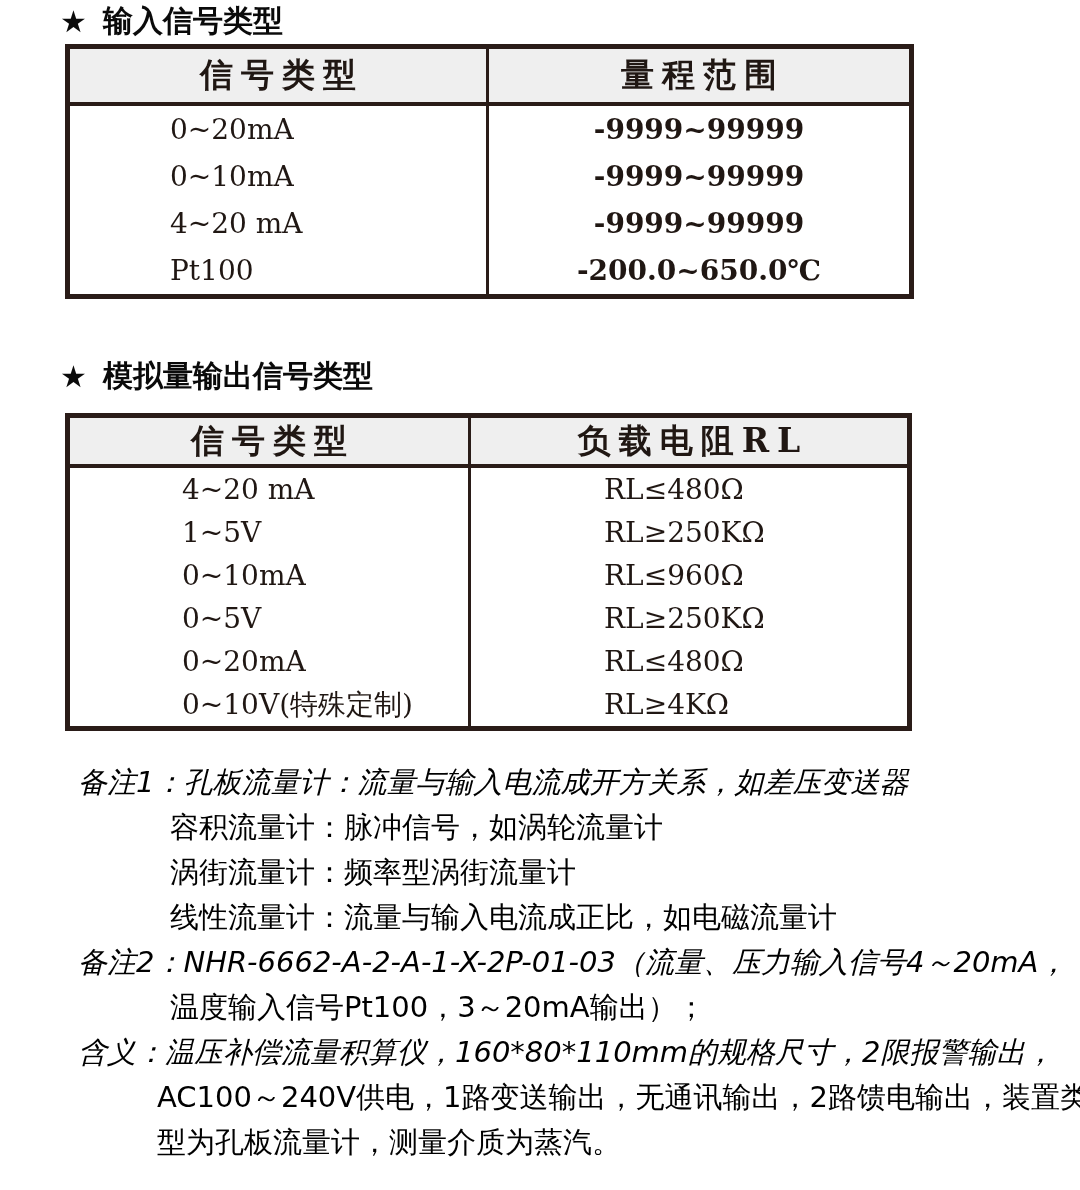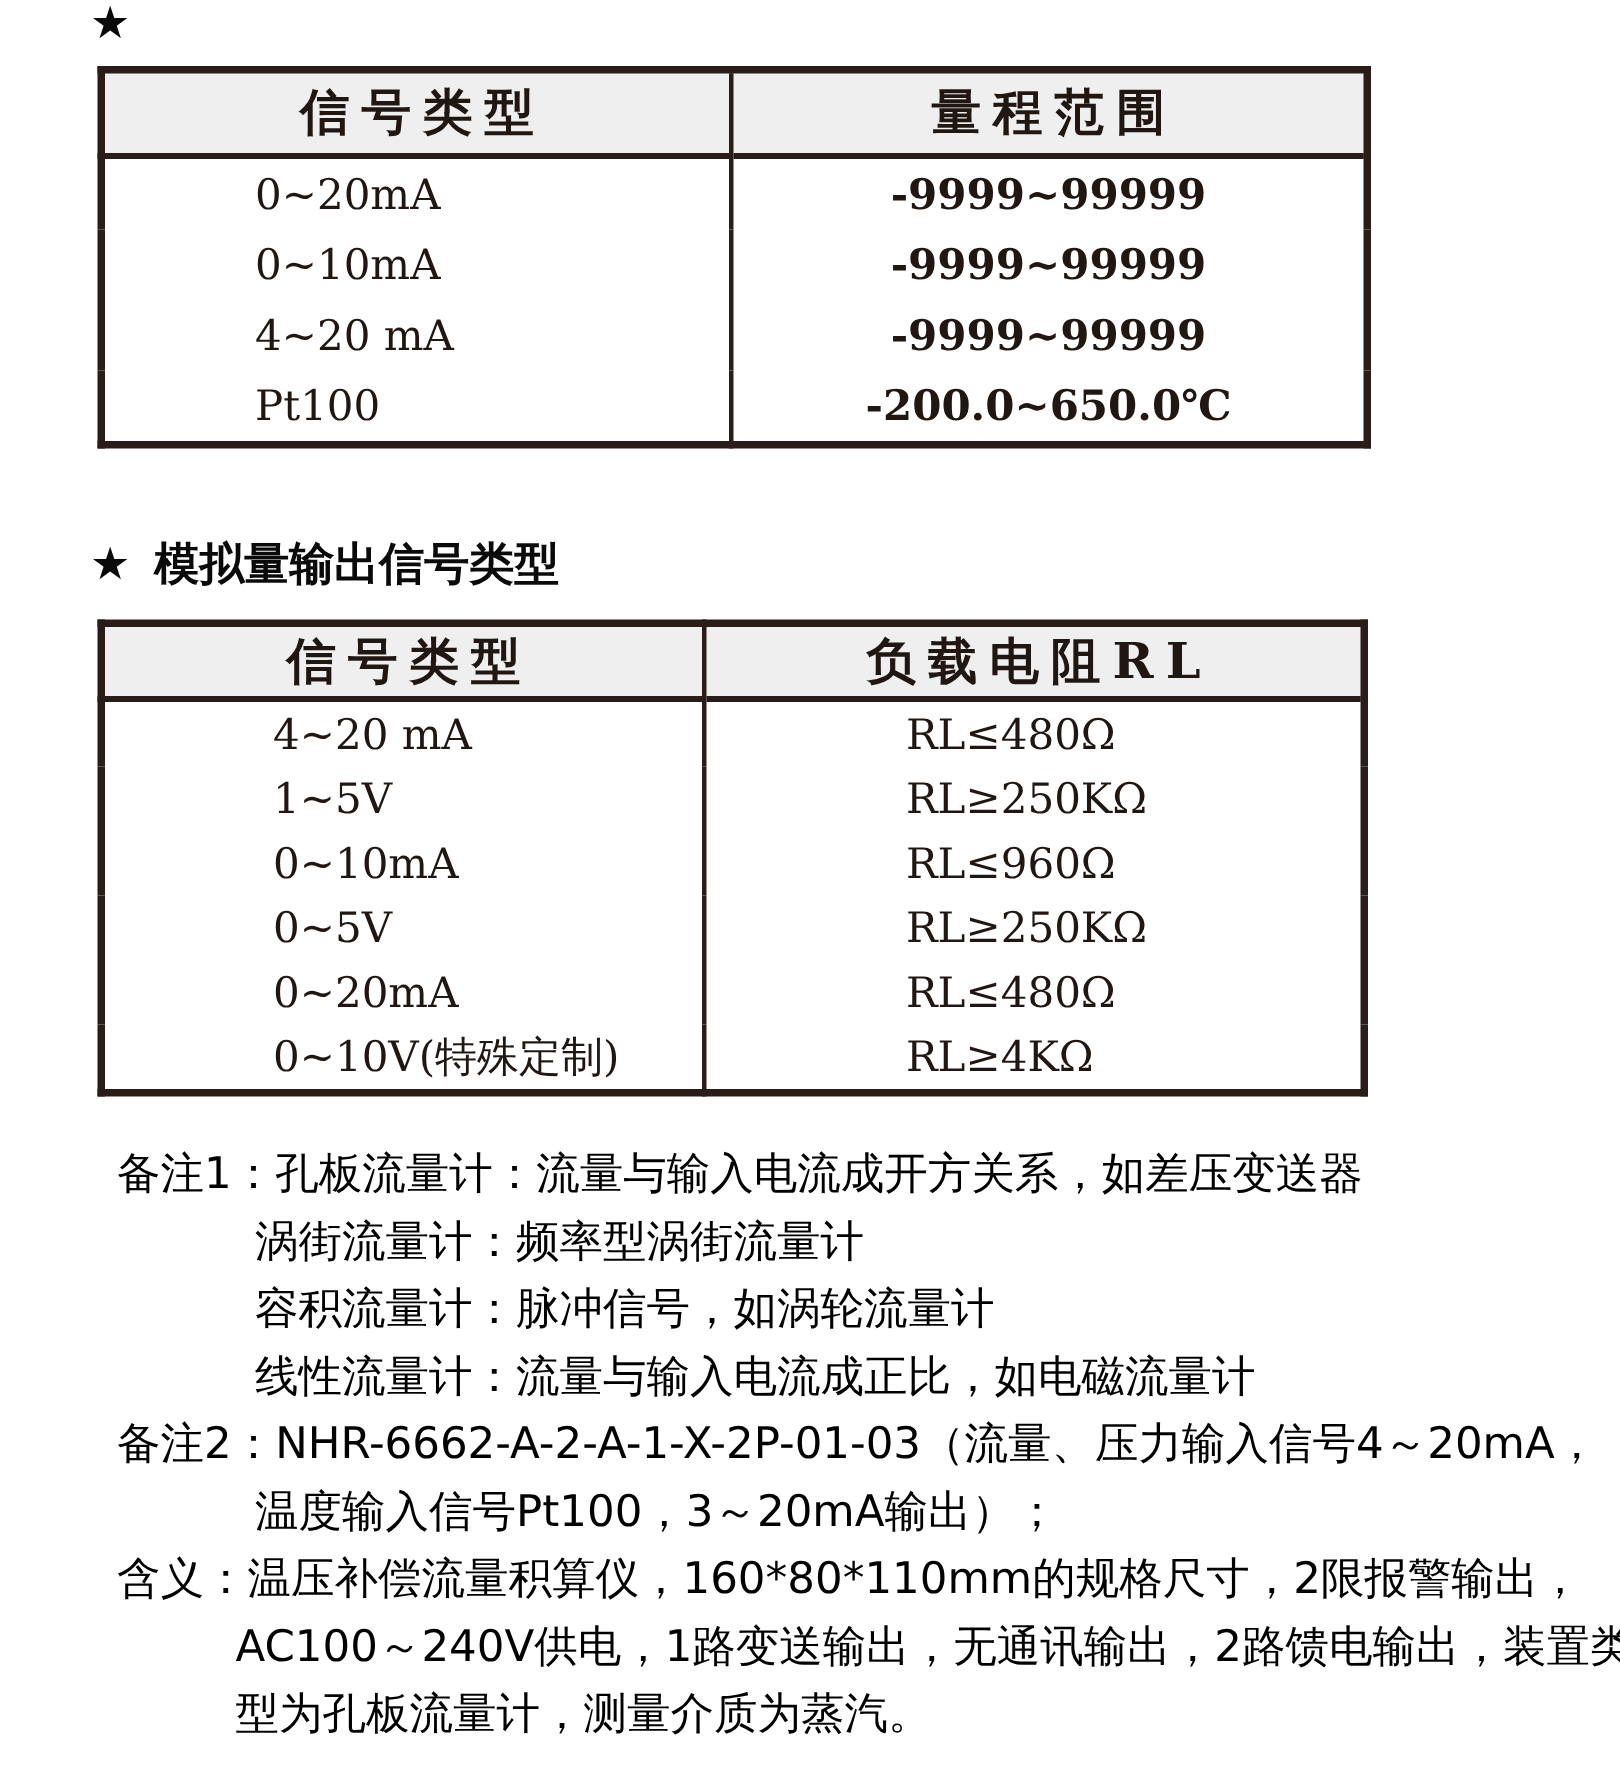--- a/index.html
+++ b/index.html
@@ -73,29 +73,30 @@
     position:absolute;left:0;top:760px;width:1080px;
   }
   .note-line{
     font-size:29px;
     line-height:45px;
     height:45px;
     font-weight:500;
     color:var(--note-text);
     white-space:nowrap;
   }
-  .indent-0{margin-left:78px;}
+  .indent-0{margin-left:78px;font-style:italic;}
   .indent-1{margin-left:170px;}
   .indent-2{margin-left:157px;}
 </style>
 </head>
 <body>
 
 <div class="section-heading" id="heading-1">
   <span class="star">★</span>
+  <span>输入信号类型</span>
 </div>
 
 <table class="sig-table" id="table-1">
   <colgroup>
       <col style="width:420px">
       <col style="width:424px">
     </colgroup>
   <thead>
     <tr>
       <th class="c0">信号类型</th>
@@ -161,21 +162,21 @@
       </tr>
       <tr>
         <td class="c0">0~10V(特殊定制)</td>
         <td class="c1">RL≥4KΩ</td>
       </tr>
     </tbody>
 </table>
 
 <div class="notes">
     <div class="note-line indent-0">备注1：孔板流量计：流量与输入电流成开方关系，如差压变送器</div>
+    <div class="note-line indent-1">容积流量计：脉冲信号，如涡轮流量计</div>
     <div class="note-line indent-1">涡街流量计：频率型涡街流量计</div>
-    <div class="note-line indent-1">容积流量计：脉冲信号，如涡轮流量计</div>
     <div class="note-line indent-1">线性流量计：流量与输入电流成正比，如电磁流量计</div>
     <div class="note-line indent-0">备注2：NHR-6662-A-2-A-1-X-2P-01-03（流量、压力输入信号4～20mA，</div>
     <div class="note-line indent-1">温度输入信号Pt100，3～20mA输出）；</div>
     <div class="note-line indent-0">含义：温压补偿流量积算仪，160*80*110mm的规格尺寸，2限报警输出，</div>
     <div class="note-line indent-2">AC100～240V供电，1路变送输出，无通讯输出，2路馈电输出，装置类</div>
     <div class="note-line indent-2">型为孔板流量计，测量介质为蒸汽。</div>
   </div>
 
 </body></html>

